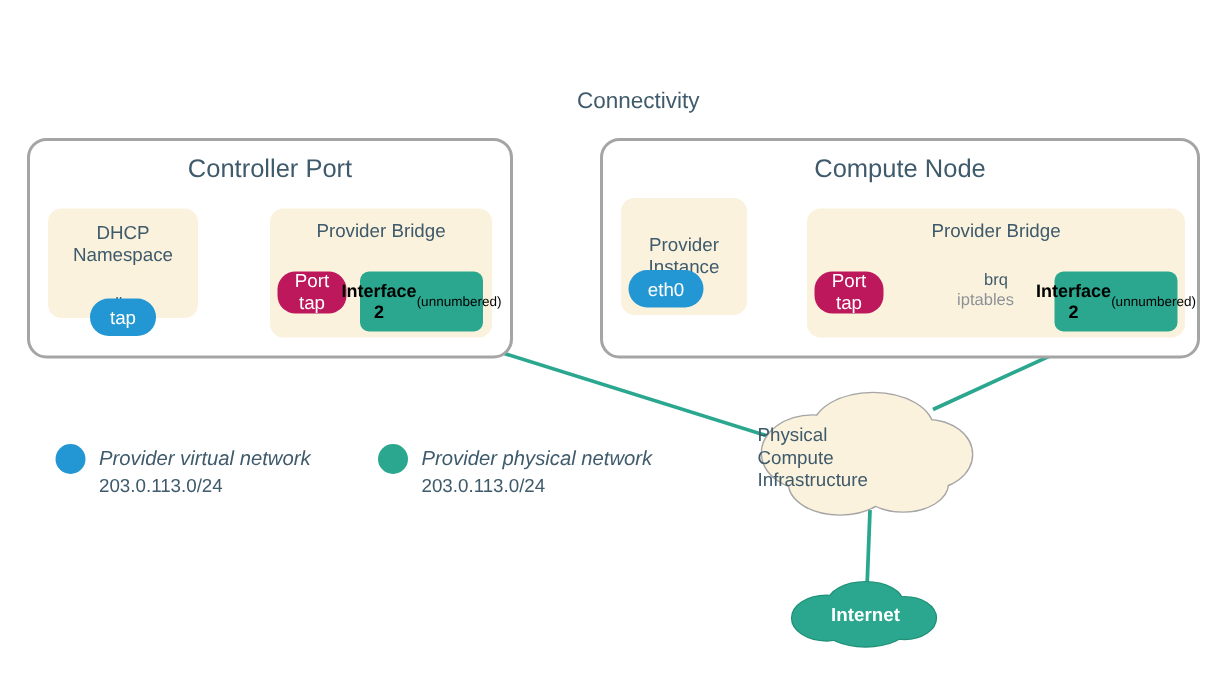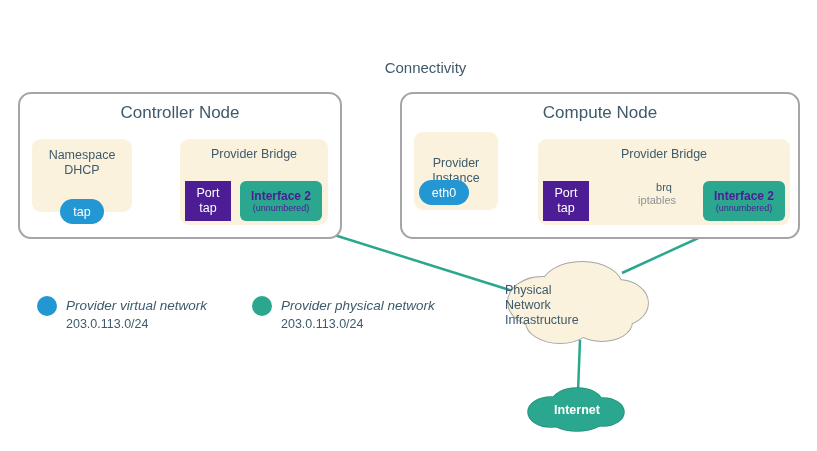--- a/index.html
+++ b/index.html
@@ -24,27 +24,27 @@
   .bridge-x { left:136px; top:45px; width:252px; height:86px; padding-top:8px; }
 
   .box-line { font-size:12.5px; line-height:15px; }
   .box-sub { font-size:11px; line-height:14px; margin-top:18px; }
 
   .pill { position:absolute; background:#2397d3; color:#ffffff; border-radius:13px; font-size:12.5px;
           display:flex; align-items:center; justify-content:center; }
   .pill--tap { left:40px; top:105px; width:44px; height:25px; }
   .pill--eth0 { left:17px; top:86px; width:50px; height:25px; }
 
-  .port-box { position:absolute; background:#4c1d95; color:#ffffff; border-radius:0;
-              width:46px; height:40px; left:5px; top:42px;
+  .port-box { position:absolute; background:#be185d; color:#ffffff; border-radius:12px;
+              width:46px; height:28px; left:5px; top:42px;
               display:flex; flex-direction:column; align-items:center; justify-content:center;
               font-size:12.5px; line-height:15px; }
-  .iface-box { position:absolute; background:#2aa78e; color:#4c1d95; border-radius:6px;
+  .iface-box { position:absolute; background:#2aa78e; color:#000000; border-radius:6px;
                width:82px; height:40px; top:42px;
-               display:flex; flex-direction:column; align-items:center; justify-content:center; }
+               display:flex; align-items:center; justify-content:center; }
   .iface-box--controller { left:60px; }
   .iface-box--compute { left:165px; }
   .iface-title { font-size:12px; font-weight:bold; line-height:14px; }
   .iface-sub { font-size:9px; line-height:11px; }
 
   .iptables-text { position:absolute; left:616px; top:194px; width:60px; text-align:right;
                    font-size:11px; color:#8d9298; }
 
   .legend-dot { position:absolute; width:20px; height:20px; border-radius:50%; }
   .legend-dot--virtual { left:37px; top:296px; background:#2397d3; }
@@ -122,25 +122,25 @@
           <ellipse cx="577" cy="402" rx="25" ry="14"></ellipse>
         <ellipse cx="603" cy="412" rx="21" ry="14"></ellipse>
           <ellipse cx="577" cy="418" rx="28" ry="13"></ellipse>
       </g>
     </g>
   </svg>
 
   <div class="subtitle">Connectivity</div>
 
   <div class="node node--controller">
-    <div class="node-label">Controller Node</div>
+    <div class="node-label">Controller Port</div>
 
     <div class="cream dhcp-box">
+      <div class="box-line">DHCP</div>
       <div class="box-line">Namespace</div>
-      <div class="box-line">DHCP</div>
       <div class="box-sub">qdhcp</div>
     </div>
     <div class="pill pill--tap">tap</div>
 
     <div class="cream bridge-c">
       <div class="box-line">Provider Bridge</div>
       <div class="box-sub">brq</div>
       <div class="port-box">
         <div>Port</div>
         <div>tap</div>
@@ -180,18 +180,18 @@
   <div class="legend-dot legend-dot--virtual"></div>
   <div class="legend-label legend-label--virtual">Provider virtual network</div>
   <div class="legend-sub legend-sub--virtual">203.0.113.0/24</div>
 
   <div class="legend-dot legend-dot--physical"></div>
   <div class="legend-label legend-label--physical">Provider physical network</div>
   <div class="legend-sub legend-sub--physical">203.0.113.0/24</div>
 
   <div class="cloud-text">
     <div>Physical</div>
-    <div>Network</div>
+    <div>Compute</div>
     <div>Infrastructure</div>
   </div>
   <div class="internet-text">Internet</div>
 
 </div>
 
 </body></html>

